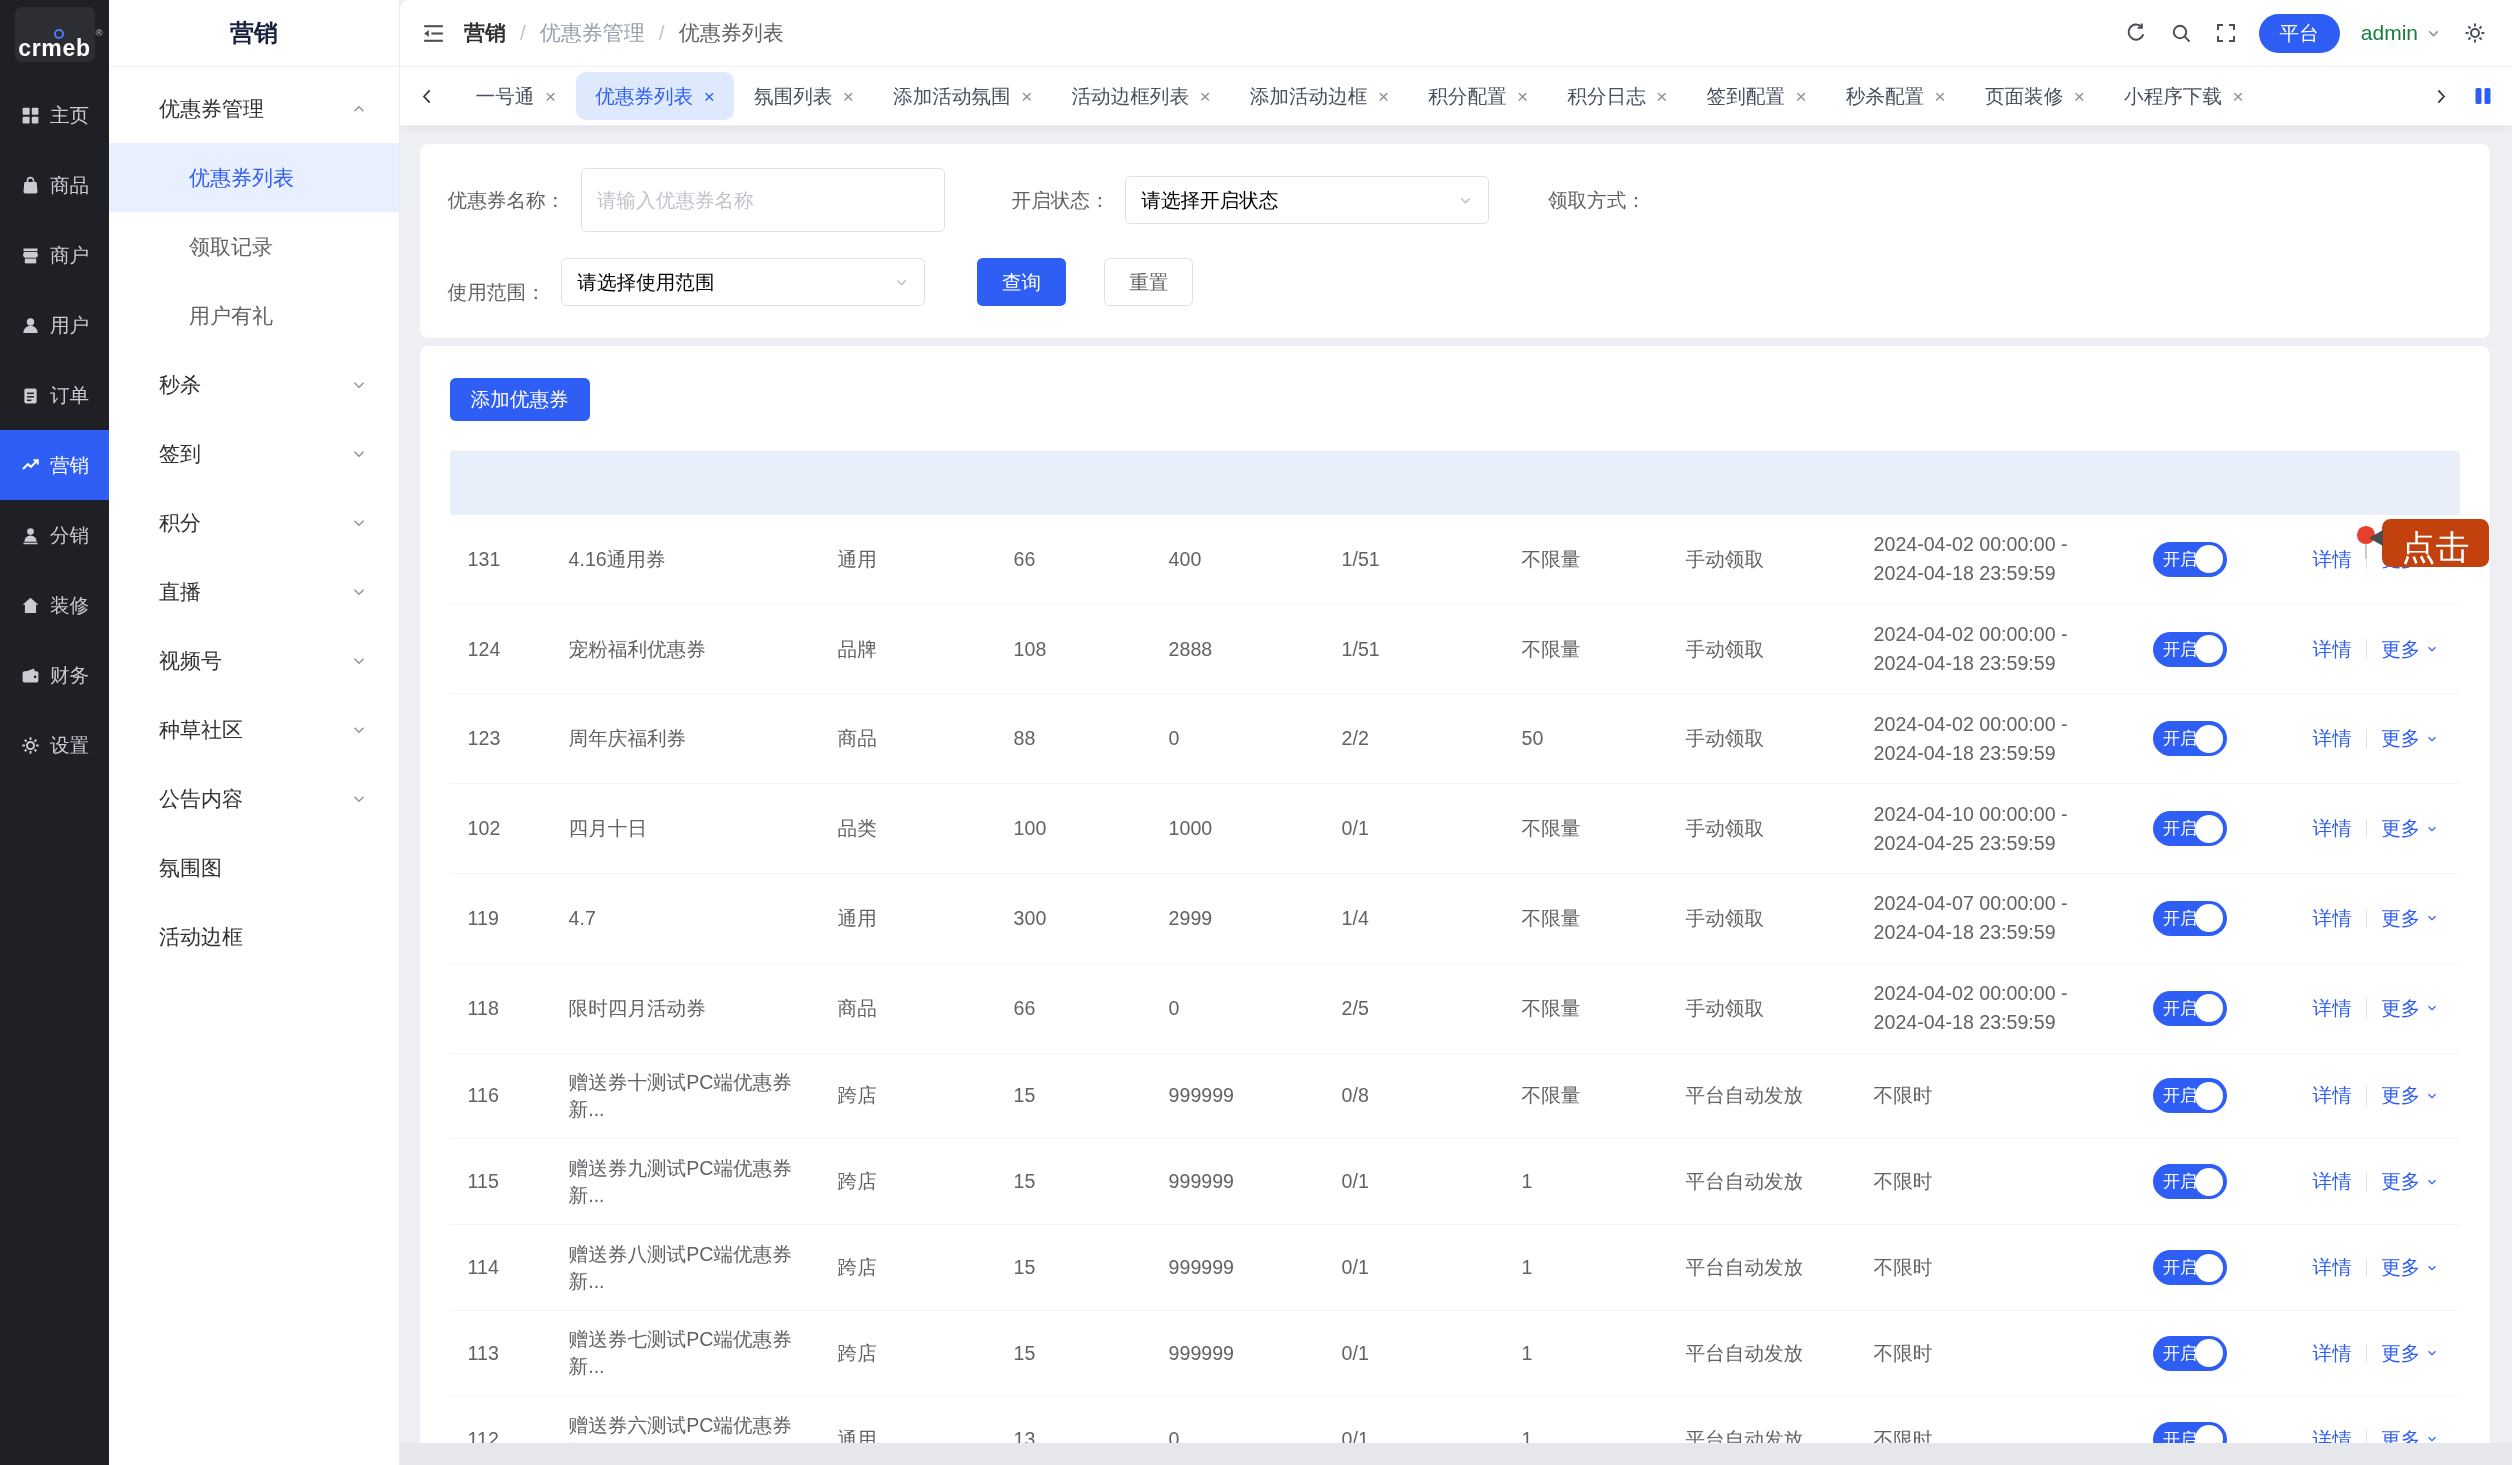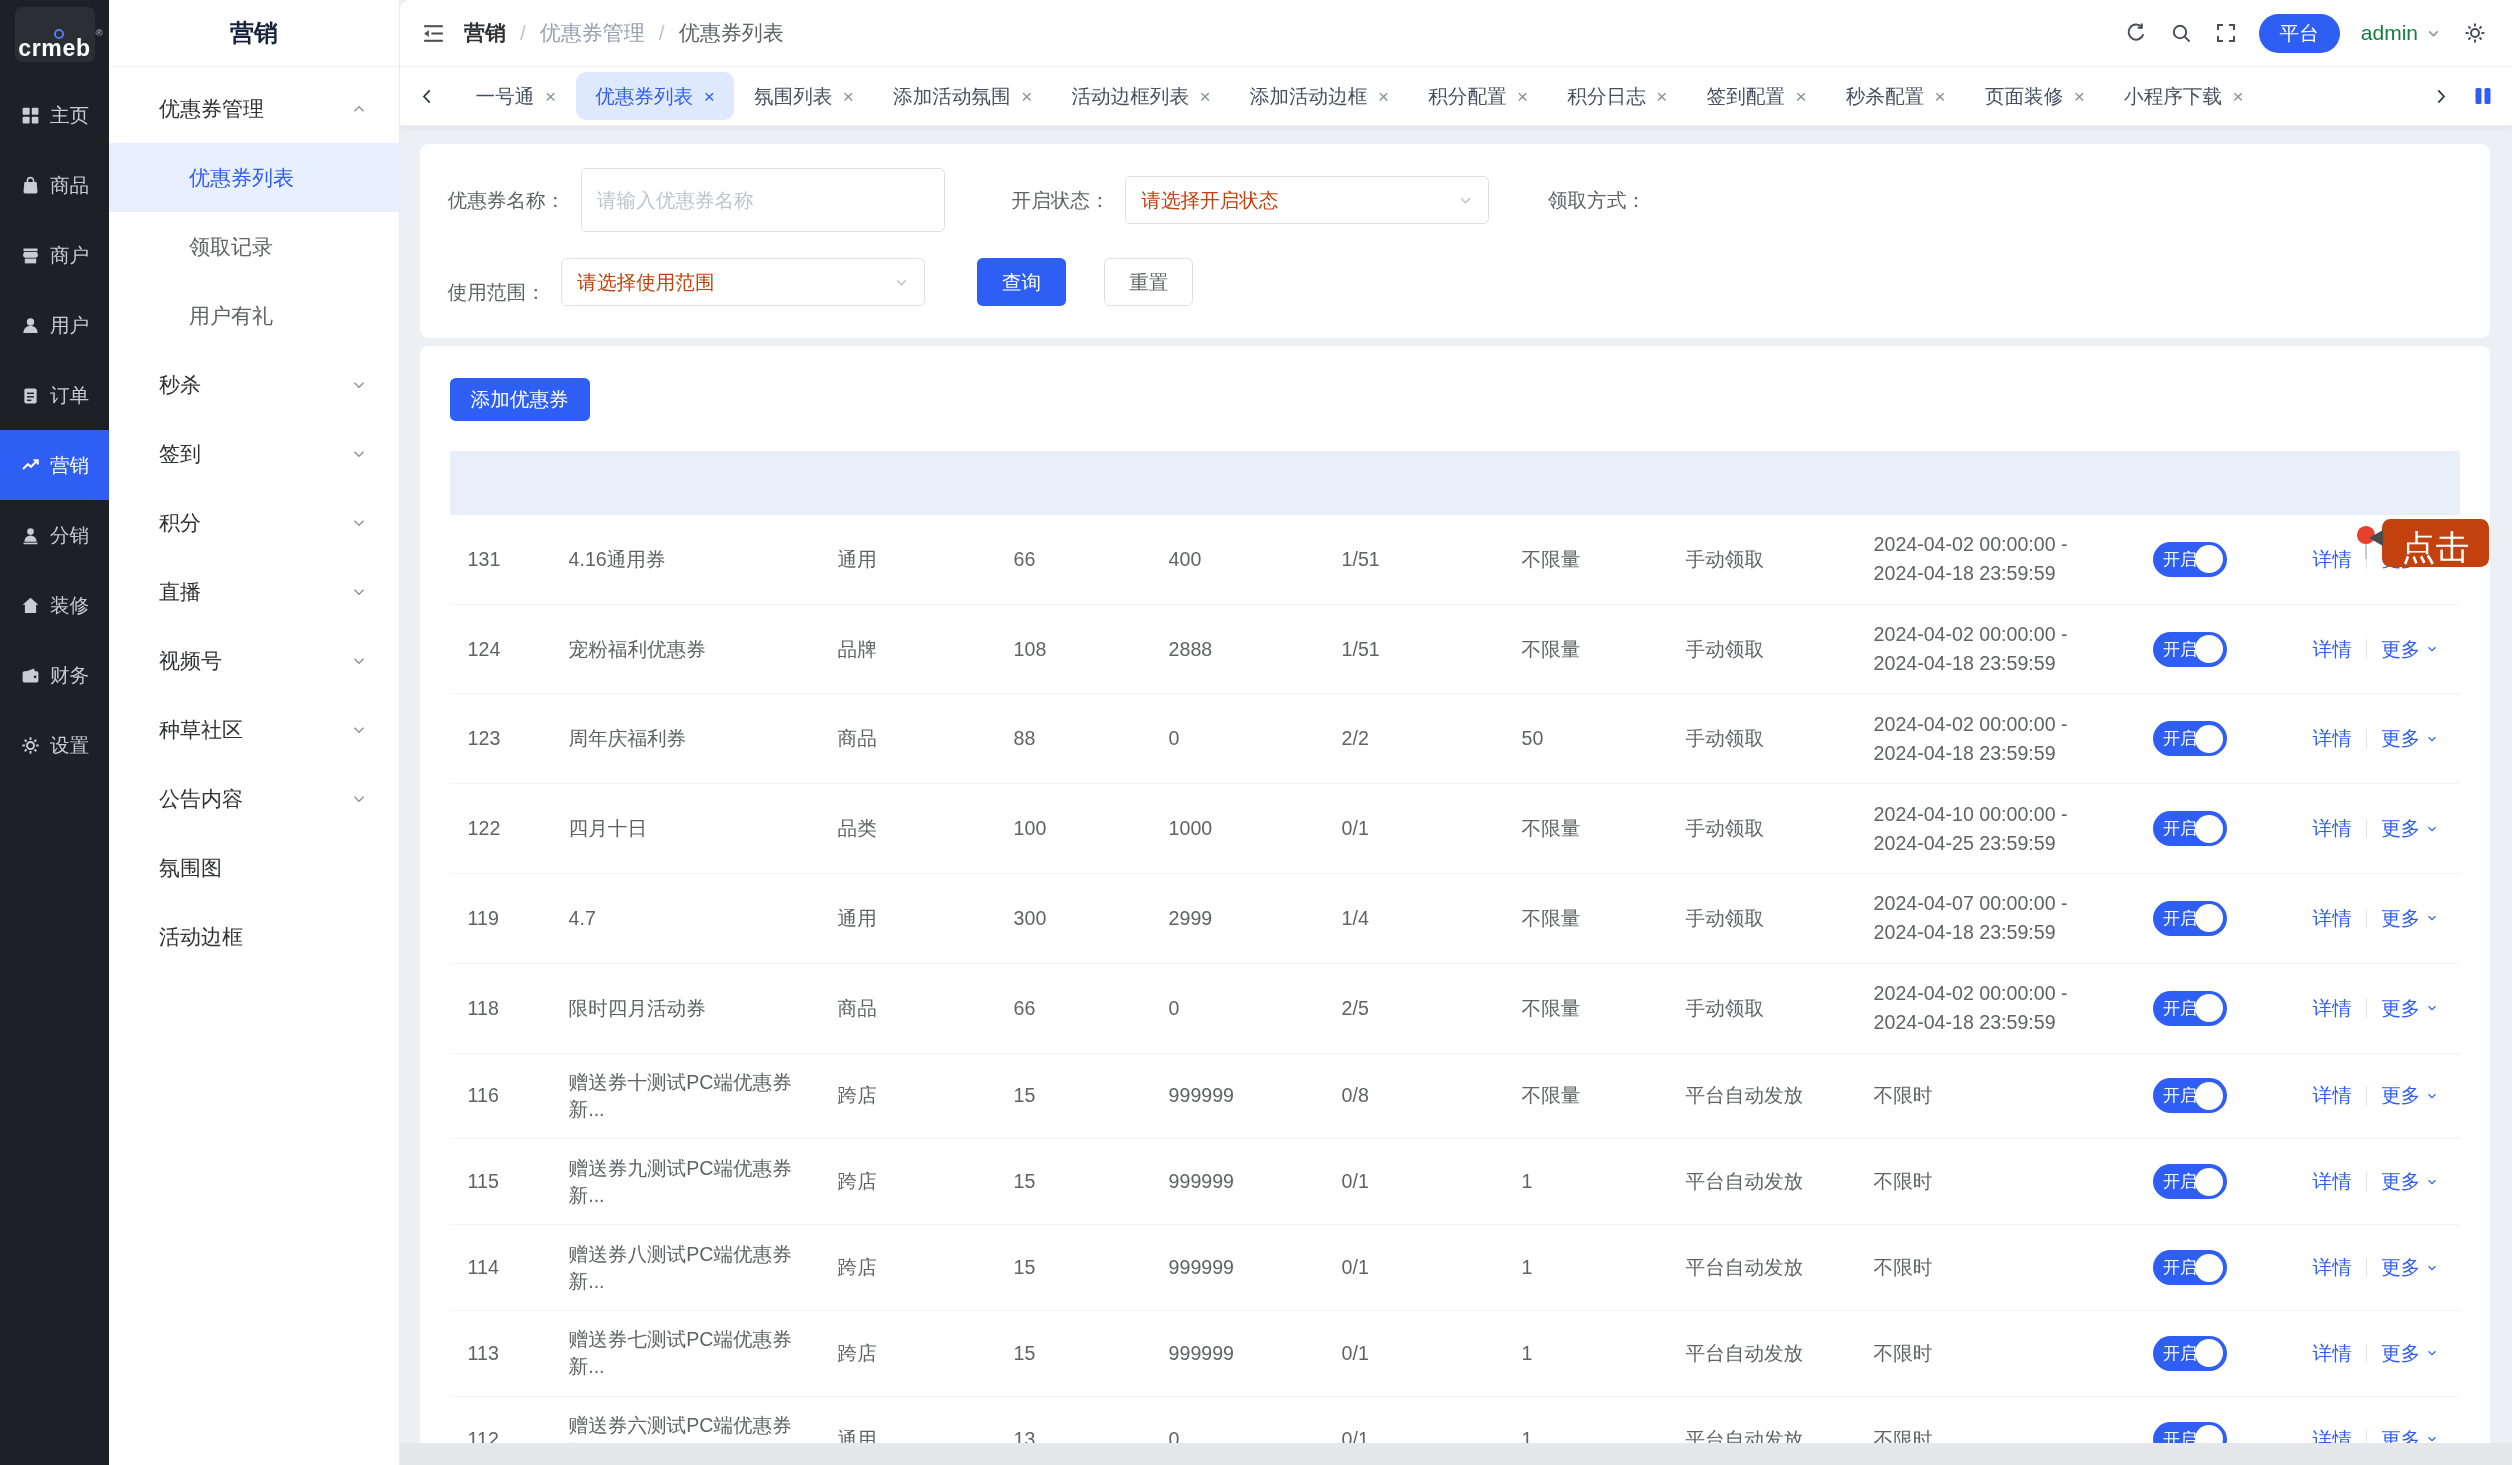--- a/index.html
+++ b/index.html
@@ -47,21 +47,21 @@
   .tab-arrow{color:#33383f;display:flex;cursor:pointer}
   
   .main{position:absolute;left:400px;top:126px;right:0;bottom:0;background:#edeff4;padding:18px 22.4px 0 19.6px;overflow:hidden;box-sizing:border-box}
   .card{background:#fff;border-radius:8.4px}
   .filter-card{padding:24px 28px 31.5px;box-sizing:border-box}
   .frow{display:flex;align-items:center}
   .frow + .frow{margin-top:26px}
   .flabel{font-size:19.6px;color:#606266;margin-right:15.4px;white-space:nowrap}
   .finput{width:364px;height:64px;border:1.4px solid #dcdfe6;border-radius:5.6px;box-sizing:border-box;padding:0 15.4px;font-size:19.6px;color:#303133;outline:none;font-family:inherit}
   .finput::placeholder{color:#bfc4cc}
-  .fselect{width:364px;height:48px;border:1.4px solid #dcdfe6;border-radius:5.6px;box-sizing:border-box;padding:0 14px 0 15.4px;font-size:19.6px;color:#c2410c;display:flex;align-items:center;justify-content:space-between;cursor:pointer;background:#fff}
+  .fselect{width:364px;height:48px;border:1.4px solid #dcdfe6;border-radius:5.6px;box-sizing:border-box;padding:0 14px 0 15.4px;font-size:19.6px;color:#000000;display:flex;align-items:center;justify-content:space-between;cursor:pointer;background:#fff}
   .fselect .chev{color:#c0c4cc;display:flex}
   .g2{margin-left:67px}
   .g3{margin-left:59px}
   .btn{height:48px;border-radius:5.6px;font-size:19.6px;border:none;cursor:pointer;font-family:inherit}
   .btn-primary{background:#2f5ef5;color:#fff;padding:0 25px}
   .btn-plain{background:#fff;color:#606266;border:1.4px solid #dcdfe6;padding:0 24px;box-sizing:border-box}
   .search-btn{margin-left:52px}
   .reset-btn{margin-left:38px}
   
   .table-card{margin-top:8.4px;padding:32px 30px 0;height:1204px;box-sizing:border-box}
@@ -537,21 +537,21 @@
             <span class="vsep"></span>
             <span class="lnk">
               <span>更多</span>
               <svg viewBox="0 0 24 24" width="14" height="14">
                 <polyline points="6,9 12,15 18,9" fill="none" stroke="currentColor" stroke-width="2"></polyline>
               </svg>
             </span>
           </div>
         </div>
         <div class="trow">
-          <div>122</div>
+          <div>102</div>
           <div>四月十日</div>
           <div>品类</div>
           <div>100</div>
           <div>1000</div>
           <div>0/1</div>
           <div>不限量</div>
           <div>手动领取</div>
           <div class="datecell">
             <div>2024-04-10 00:00:00 -</div>
             <div>2024-04-25 23:59:59</div>

